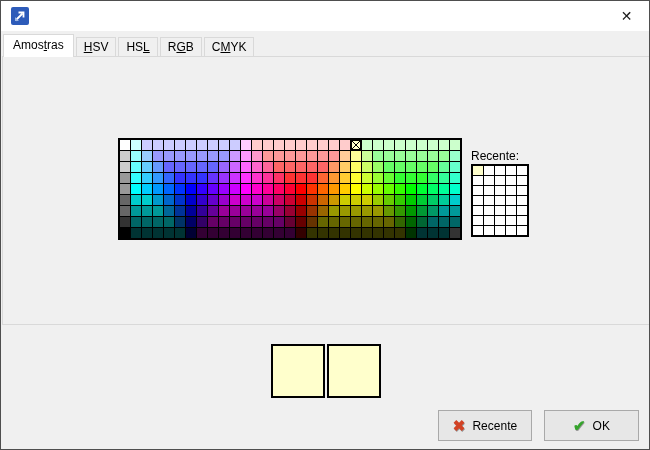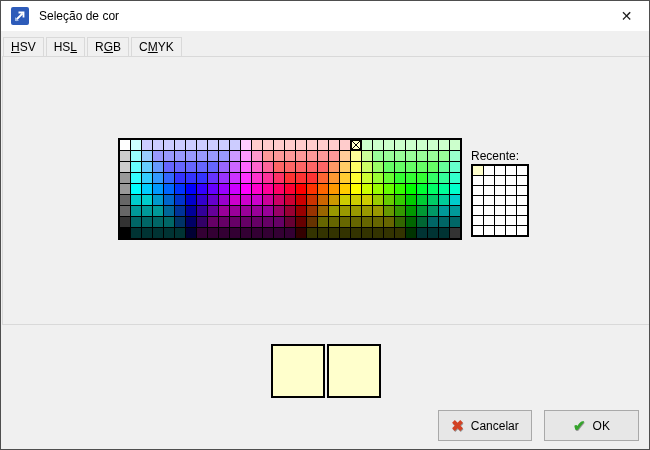--- a/index.html
+++ b/index.html
@@ -57,25 +57,25 @@
 
   <div class="titlebar">
     <span class="appicon">
       <svg width="18" height="18" viewBox="0 0 18 18">
         <rect x="0" y="0" width="18" height="18" rx="2" fill="#2d5bb9"></rect>
         <path d="M4.5 13.5 L11.5 6.5" stroke="#ffffff" stroke-width="1.8" fill="none"></path>
         <path d="M7.5 5.5 H12.5 V10.5" stroke="#ffffff" stroke-width="1.8" fill="none"></path>
         <path d="M4 14 L8 14 L4 10 Z" fill="#9fb8e4"></path>
       </svg>
     </span>
-    <span class="title">Seleção de cor</span>
     <span class="closebtn">✕</span>
   </div>
 
   <div class="tabbar">
+    <div class="tab selected"><span>Amos</span><span class="mn">t</span><span>ras</span></div>
     <div class="tab"><span></span><span class="mn">H</span><span>SV</span></div>
     <div class="tab"><span>HS</span><span class="mn">L</span><span></span></div>
     <div class="tab"><span>R</span><span class="mn">G</span><span>B</span></div>
     <div class="tab"><span>C</span><span class="mn">M</span><span>YK</span></div>
   </div>
 
   <div class="pane"></div>
 
   <div class="main-grid">
       <div class="sw" style="background-color: rgb(255, 255, 255);"></div>
@@ -396,20 +396,20 @@
       <div class="rc" style="background-color: rgb(255, 255, 255);"></div>
       <div class="rc" style="background-color: rgb(255, 255, 255);"></div>
       <div class="rc" style="background-color: rgb(255, 255, 255);"></div>
     </div>
 
   <div class="pvbox" id="pv0" style="background-color: rgb(255, 255, 204);"></div>
   <div class="pvbox" id="pv1" style="background-color: rgb(255, 255, 204);"></div>
 
   <div class="btn" id="btn-cancel">
     <span class="btn-icon" style="color: rgb(210, 66, 36);">✖</span>
-    <span>Cancelar</span>
+    <span>Recente</span>
   </div>
   <div class="btn" id="btn-ok">
     <span class="btn-icon" style="color: rgb(53, 164, 44);">✔</span>
     <span>OK</span>
   </div>
 
 </div>
 
 </body></html>

